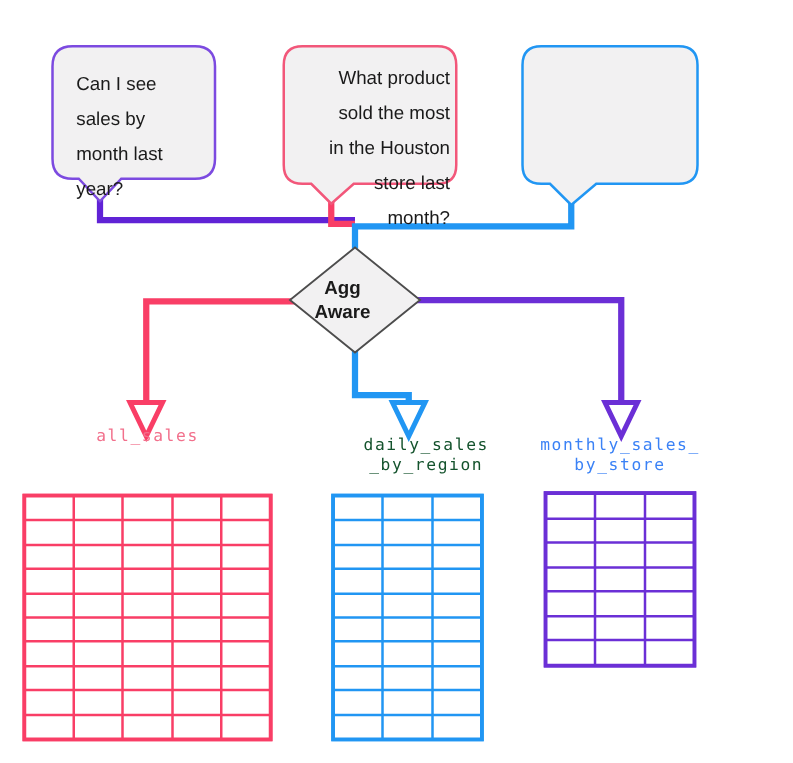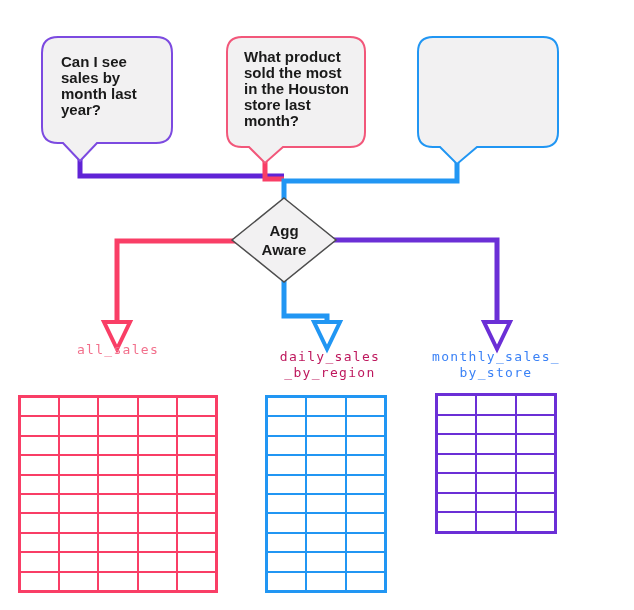--- a/index.html
+++ b/index.html
@@ -7,21 +7,21 @@
     position:relative;width:634px;height:610px;background:#ffffff;overflow:hidden;
     font-family:"Liberation Sans","DejaVu Sans",sans-serif;
   }
   .layer{position:absolute;left:0;top:0;}
   .conn{fill:none;stroke-width:5;stroke-linejoin:miter;stroke-linecap:butt;}
   .arrowhead{stroke-width:4;stroke-linejoin:miter;}
   .bubble{stroke-width:2;}
   .diamond{stroke-width:1.5;}
   .bubble-text{
     position:absolute;white-space:pre-line;color:#1a1a1a;
-    font-size:15px;line-height:16px;font-weight:700;
+    font-size:15px;line-height:28px;font-weight:400;
   }
   .diamond-label{
     position:absolute;white-space:pre-line;color:#1a1a1a;text-align:center;
     font-size:15px;line-height:19px;font-weight:600;
   }
   .tbl-label{
     position:absolute;white-space:pre-line;text-align:center;
     font-family:"DejaVu Sans Mono","Liberation Mono",monospace;
     font-size:13px;line-height:16px;letter-spacing:1.3px;
   }
@@ -53,31 +53,31 @@
     <path class="bubble" d="M 242 37 H 350 Q 365 37 365 52 V 132 Q 365 147 350 147 H 283 L 265 163 L 249 147 H 242 Q 227 147 227 132 V 52 Q 227 37 242 37 Z" stroke="#F2577A" fill="#F2F1F2"></path>
     <path class="bubble" d="M 433 37 H 543 Q 558 37 558 52 V 132 Q 558 147 543 147 H 477 L 457 164 L 440 147 H 433 Q 418 147 418 132 V 52 Q 418 37 433 37 Z" stroke="#2196F3" fill="#F2F1F2"></path>
 
     <path class="diamond" d="M 284 198 L 336 240 L 284 282 L 232 240 Z" fill="#F2F1F2" stroke="#4D4D4D"></path>
   </svg>
 
   <div class="bubble-text" style="left:61px;top:54px;width:104px;">Can I see
 sales by
 month last
 year?</div>
-  <div class="bubble-text" style="left:244px;top:49px;width:116px;">What product
+  <div class="bubble-text" style="left:244px;top:49px;width:116px;text-align:right;">What product
 sold the most
 in the Houston
 store last
 month?</div>
 
-  <div class="diamond-label" style="left:234px;top:221px;width:100px;">Agg
+  <div class="diamond-label" style="left:224px;top:221px;width:100px;">Agg
 Aware</div>
 
   <div class="tbl-label" style="left: 18px; top: 342px; width: 200px; color: rgb(242, 112, 140);">all_sales</div>
-  <div class="tbl-label" style="left: 259px; top: 349px; width: 142px; color: #be185d;">daily_sales
+  <div class="tbl-label" style="left: 270px; top: 349px; width: 142px; color: #14532d;">daily_sales
 _by_region</div>
   <div class="tbl-label" style="left: 425px; top: 349px; width: 142px; color: #3b82f6;">monthly_sales_
 by_store</div>
 
   <div class="tbl" style="left: 18px; top: 395px; width: 200px; height: 198px; background: rgb(249, 62, 102); border-color: rgb(249, 62, 102); grid-template-columns: repeat(5, 1fr); grid-template-rows: repeat(10, 1fr);">
       <div class="cell"></div>
       <div class="cell"></div>
       <div class="cell"></div>
       <div class="cell"></div>
       <div class="cell"></div>

